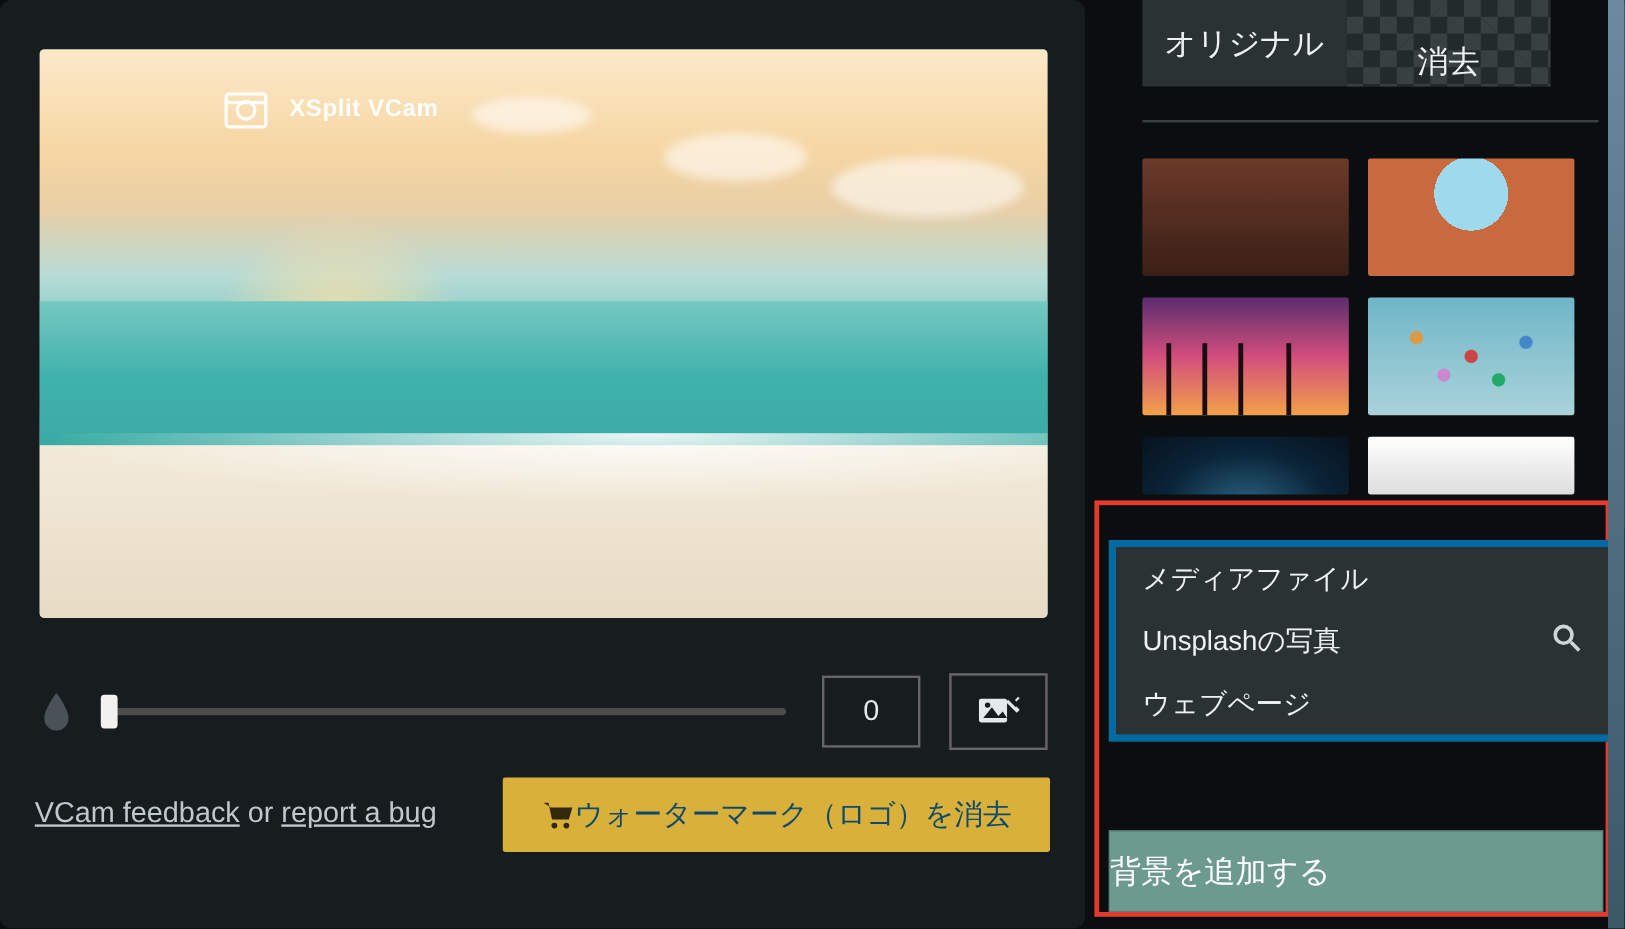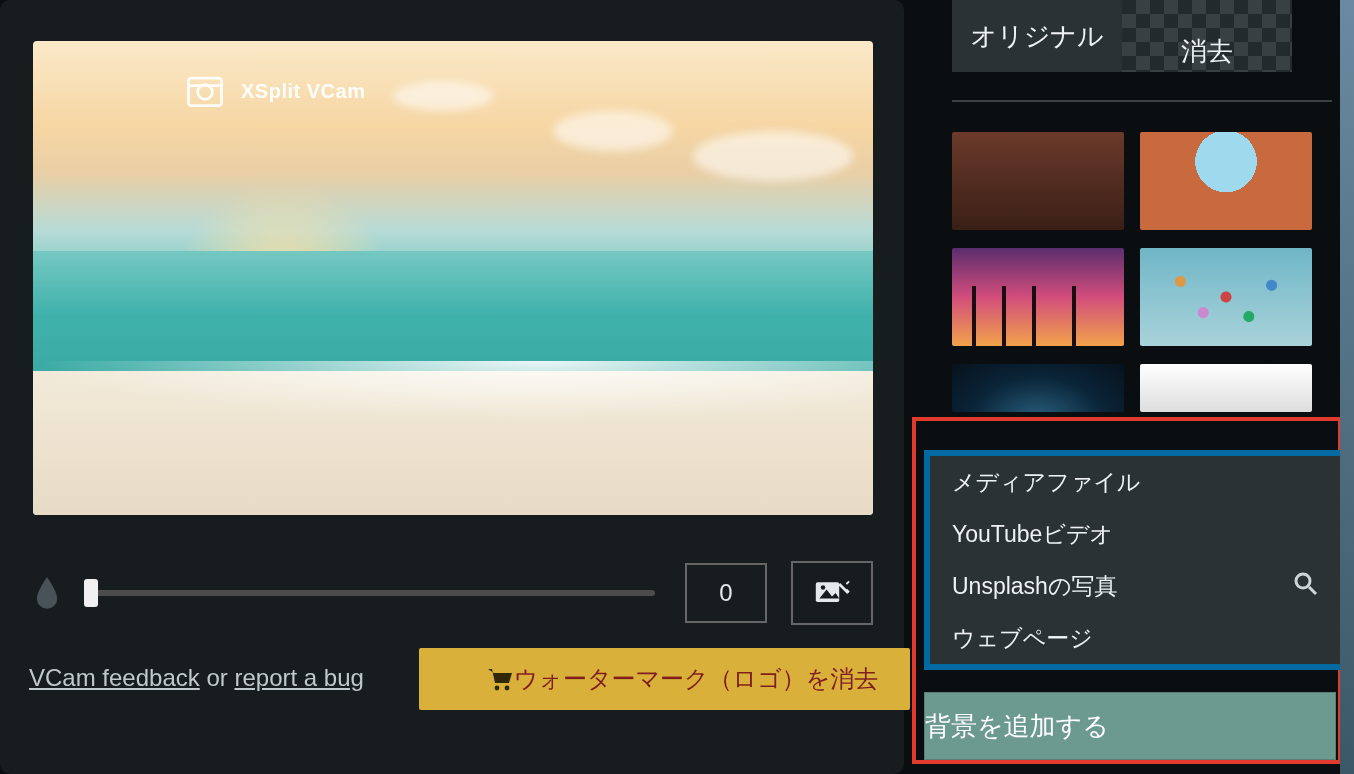--- a/index.html
+++ b/index.html
@@ -25,21 +25,21 @@
   .slider-track { flex:1; height:6px; background:#4c4c4c; border-radius:3px; position:relative; margin:0 6px; }
   .slider-thumb { position:absolute; left:0; top:50%; width:14px; height:28px; background:#f0f0f0; border-radius:3px; transform:translate(-50%,-50%); }
   .value-box { width:78px; height:56px; border:2px solid #666; display:flex; align-items:center; justify-content:center; font-size:24px; color:#e5e9eb; background:transparent; }
   .remove-bg-btn { width:78px; height:60px; border:2px solid #666; display:flex; align-items:center; justify-content:center; background:transparent; }
   .remove-bg-btn svg { width:36px; height:30px; fill:#e5e9eb; }
 
   .footer-links { position:absolute; left:29px; top:664px; font-size:24px; color:#bfc8cc; }
   .footer-links a { color:#bfc8cc; text-decoration:underline; }
   .footer-links .or { text-decoration:none; }
 
-  .yellow-btn { position:absolute; left:419px; top:648px; width:456px; height:62px; background:#d9b13a; color:#7f1d1d; display:flex; align-items:center; justify-content:center; font-size:24px; border-radius:2px;padding-left:35px; }
+  .yellow-btn { position:absolute; left:419px; top:648px; width:456px; height:62px; background:#d9b13a; color:#0c4a6e; display:flex; align-items:center; justify-content:center; font-size:24px; border-radius:2px; }
   .yellow-btn svg { width:28px; height:26px; fill:#302808; }
 
   .side { position:absolute; left:904px; top:0; right:0; bottom:0; }
   .side-inner { position:absolute; left:48px; top:0; right:22px; bottom:0; }
   .top-tiles { display:flex; }
   .tile-btn { width:170px; height:72px; background:#2b3234; color:#eef2f3; font-size:26px; display:flex; align-items:center; justify-content:center; }
   .tile-remove { position:relative; }
   .checker { position:absolute; inset:0; background-image:
       linear-gradient(45deg,#3a4244 25%,transparent 25%),
       linear-gradient(-45deg,#3a4244 25%,transparent 25%),
@@ -171,23 +171,20 @@
     </div>
   </div>
 
   <div class="highlight-box"></div>
 
   <div class="menu">
     <div class="menu-item">
       <span>メディアファイル</span>
     </div>
     <div class="menu-item">
-      <span>YouTubeビデオ</span>
-    </div>
-    <div class="menu-item">
       <span>Unsplashの写真</span>
       <span class="search-ic">
         <svg viewBox="0 0 26 26">
             <circle cx="11" cy="11" r="7"></circle>
             <path d="M17 17 L24 24"></path>
           </svg>
       </span>
     </div>
     <div class="menu-item">
       <span>ウェブページ</span>

